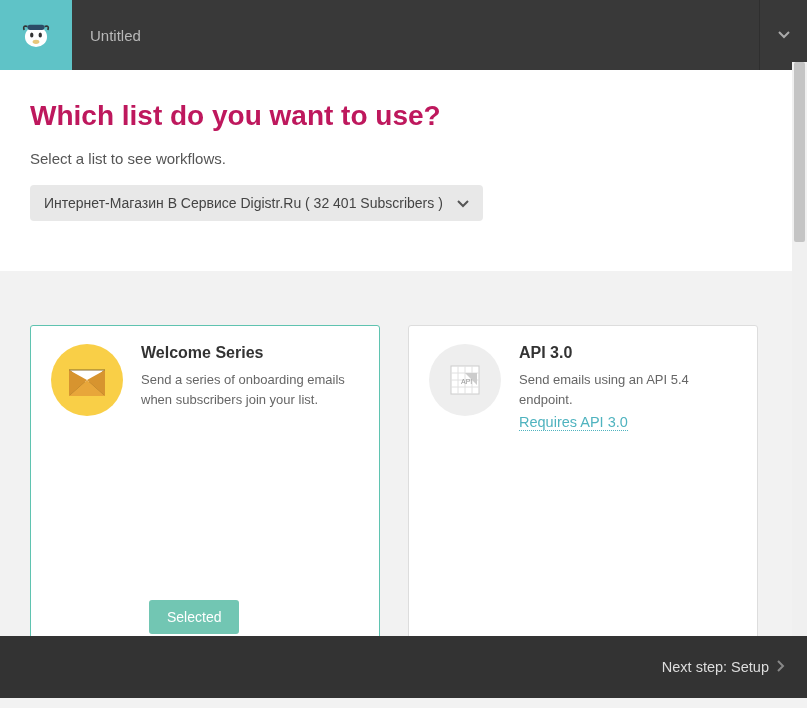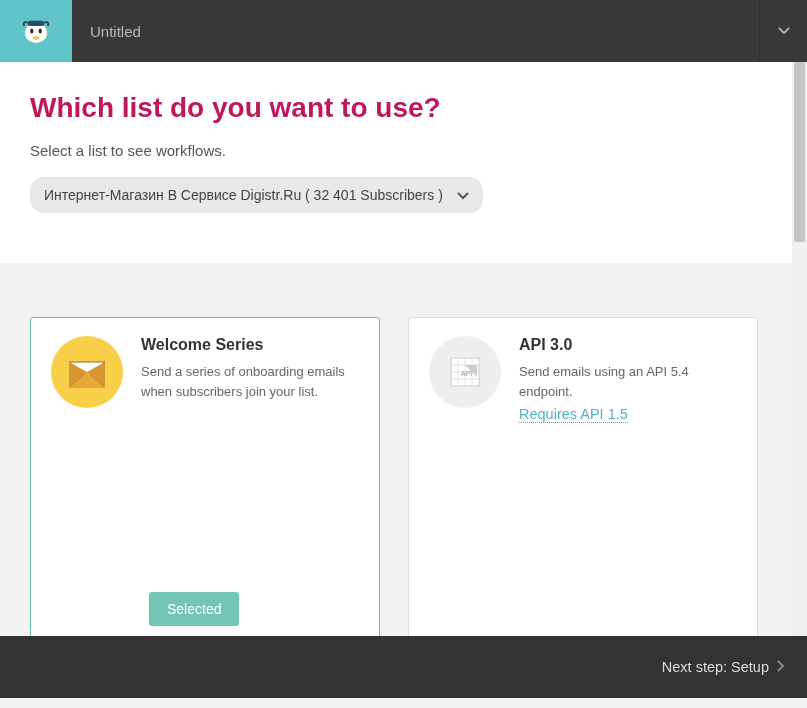--- a/index.html
+++ b/index.html
@@ -7,21 +7,21 @@
       font-family: -apple-system, BlinkMacSystemFont, "Segoe UI", Helvetica, Arial, sans-serif;
       background: #f2f2f2;
       color: #444;
       width: 807px;
       height: 708px;
       overflow: hidden;
       position: relative;
     }
     .topbar {
       display: flex;
-      height: 62px;
+      height: 70px;
       background: #393939;
       align-items: stretch;
     }
     .topbar-logo {
       width: 72px;
       background: #5fc3c7;
       display: flex;
       align-items: center;
       justify-content: center;
     }
@@ -53,21 +53,21 @@
     }
     .subtext {
       font-size: 15px;
       color: #555;
       margin-bottom: 18px;
     }
     .dropdown {
       display: inline-flex;
       align-items: center;
       background: #e8e8e8;
-      border-radius: 14px;
+      border-radius: 4px;
       padding: 10px 14px;
       font-size: 14px;
       color: #444;
       cursor: pointer;
     }
     .dropdown .chev {
       margin-left: 14px;
     }
     .section-workflow {
       background: #f2f2f2;
@@ -235,21 +235,21 @@
             <line x1="29" y1="22" x2="29" y2="50" stroke="#e0e0e0"></line>
             <line x1="36" y1="22" x2="36" y2="50" stroke="#e0e0e0"></line>
             <line x1="43" y1="22" x2="43" y2="50" stroke="#e0e0e0"></line>
             <polygon points="36,29 48,29 48,41" fill="#ccc"></polygon>
             <text x="32" y="40" font-size="7" fill="#999" font-family="Arial">API</text>
           </svg>
         </div>
         <div class="card-content">
           <div class="card-title">API 3.0</div>
           <div class="card-desc">Send emails using an API 5.4 endpoint.</div>
-          <a href="#" class="card-link">Requires API 1.5</a>
+          <a href="#" class="card-link">Requires API 3.0</a>
         </div>
       </div>
     </div>
 
   </div>
 </div>
 
 <div class="scrollbar-track">
   <div class="scrollbar-thumb"></div>
 </div>

